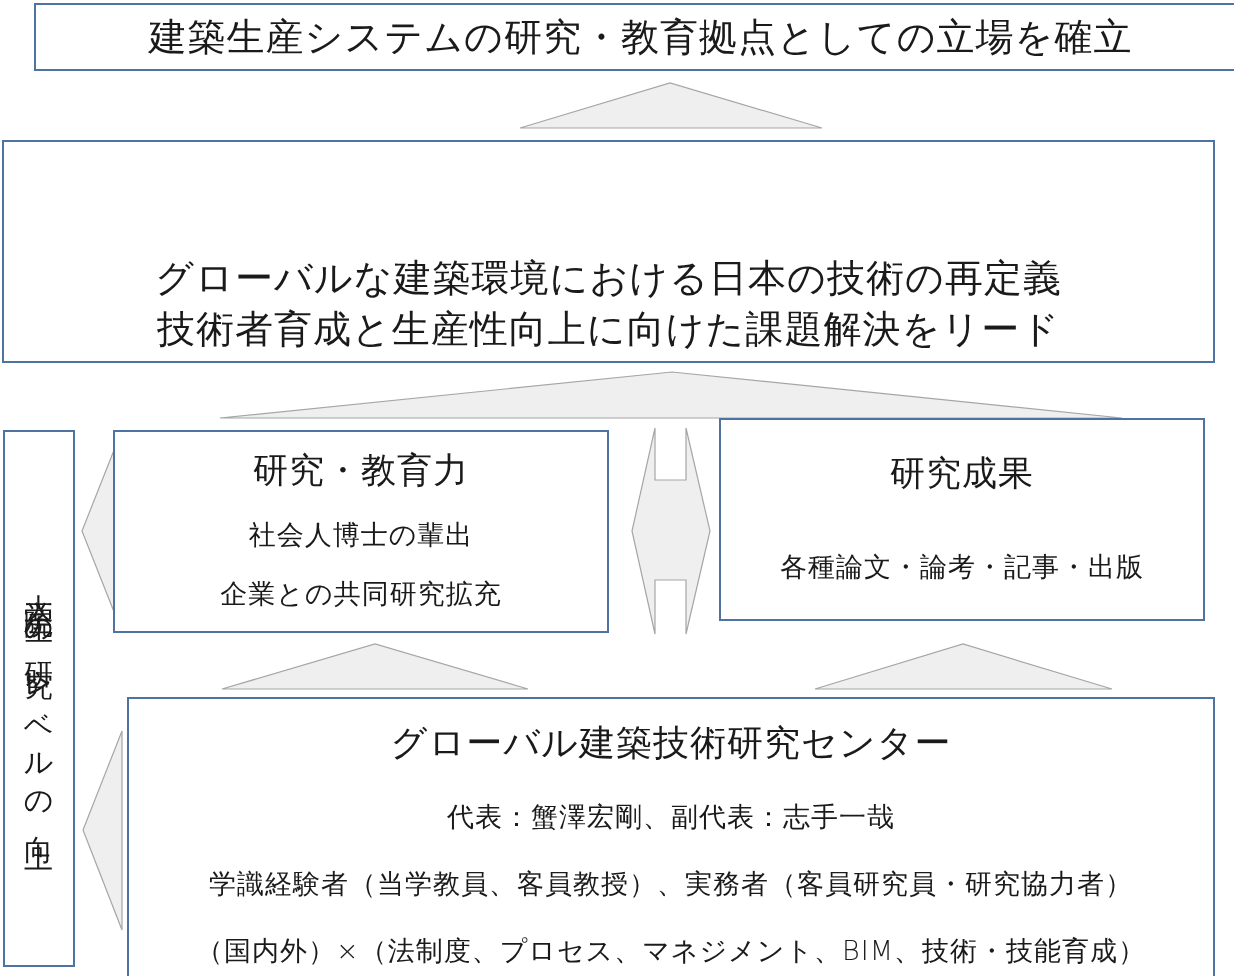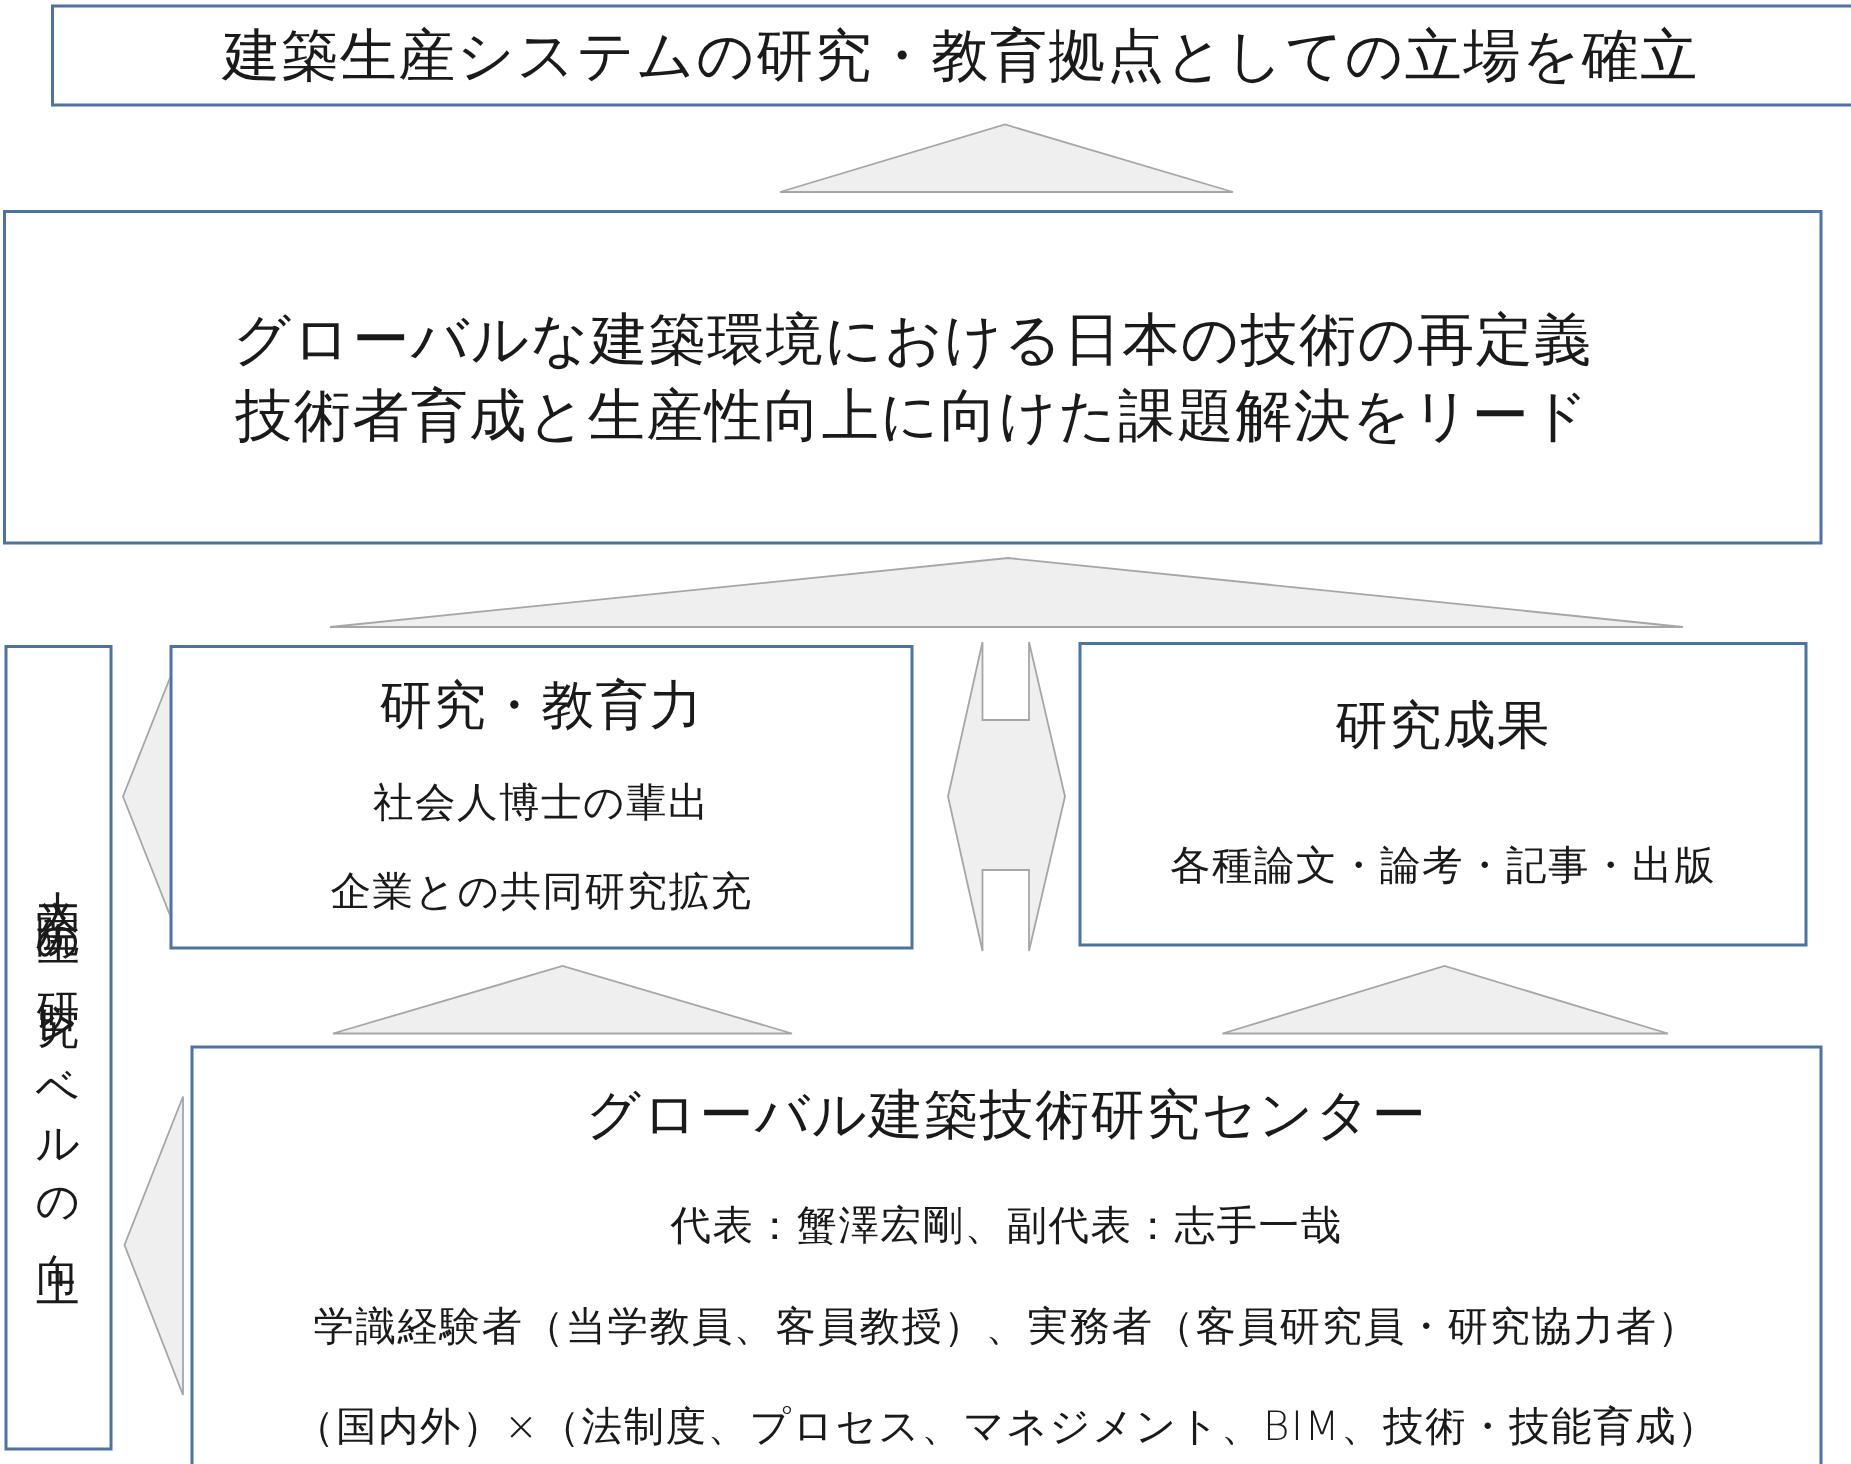--- a/index.html
+++ b/index.html
@@ -4,26 +4,26 @@
   <style>
     html, body { margin: 0; padding: 0; background: #ffffff; }
     body { width: 1234px; height: 976px; position: relative; overflow: hidden;
            font-family: "DejaVu Sans", "Liberation Sans", sans-serif; color: #1a1a1a; font-weight: 300; }
     .box { position: absolute; box-sizing: border-box; border: 2.5px solid #4f73a0; background: #fff;
            display: flex; flex-direction: column; align-items: center; justify-content: center; }
     .t { white-space: nowrap; letter-spacing: 1px; }
     svg.shapes { position: absolute; left: 0; top: 0; }
     #top-box { left: 2px; top: 3px; width: 1213px; height: 68px; margin-left: 32px; }
     #top-box .t { font-size: 38px; }
-    #mission-box { left: 2px; top: 140px; width: 1213px; height: 223px; justify-content: center; padding: 6px 0; }
+    #mission-box { left: 2px; top: 140px; width: 1213px; height: 223px; justify-content: flex-end; padding: 6px 0; }
     #mission-box .t { font-size: 38px; }
     #grad-box { left: 3px; top: 430px; width: 72px; height: 537px; }
     #grad-box .vt { writing-mode: vertical-rl; font-size: 29px; letter-spacing: 7px; white-space: nowrap; }
     #edu-box { left: 113px; top: 430px; width: 496px; height: 203px; justify-content: space-around; padding: 4px 0 8px; }
-    #res-box { left: 719px; top: 428px; width: 486px; height: 203px; justify-content: space-around; padding: 4px 0 8px; }
+    #res-box { left: 719px; top: 418px; width: 486px; height: 203px; justify-content: space-around; padding: 4px 0 8px; }
     .h2 { font-size: 35px; }
     .sub { font-size: 27px; }
     #center-box { left: 127px; top: 697px; width: 1088px; height: 295px; justify-content: space-around; padding: 4px 0 6px; }
     #center-box .h2 { font-size: 36px; }
     #center-box .sub { font-size: 27px; }
   </style>
 </head>
 <body>
 
 <svg class="shapes" width="1234" height="976">

